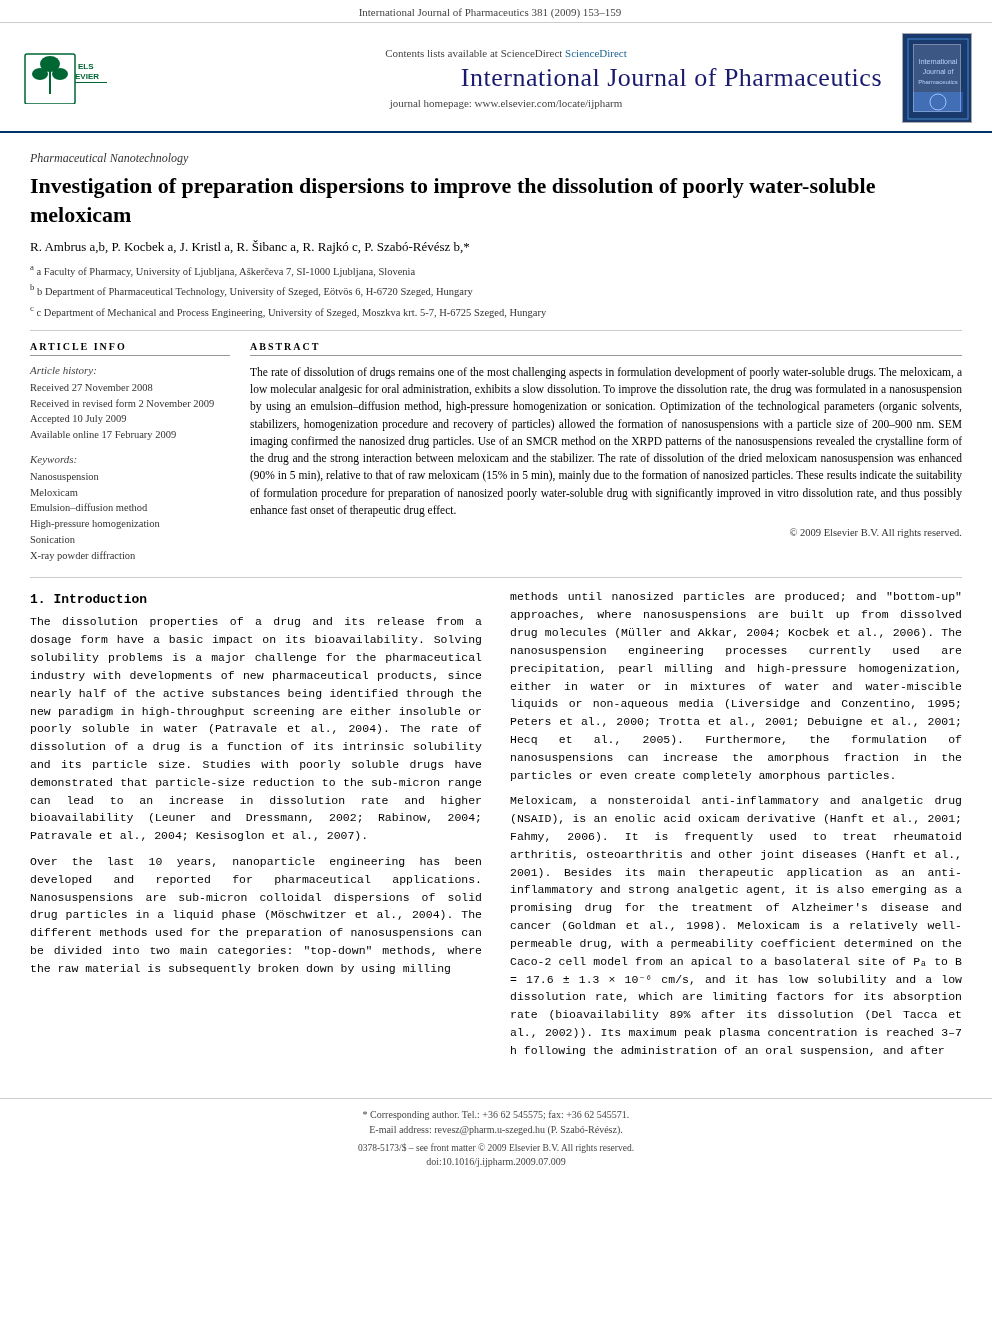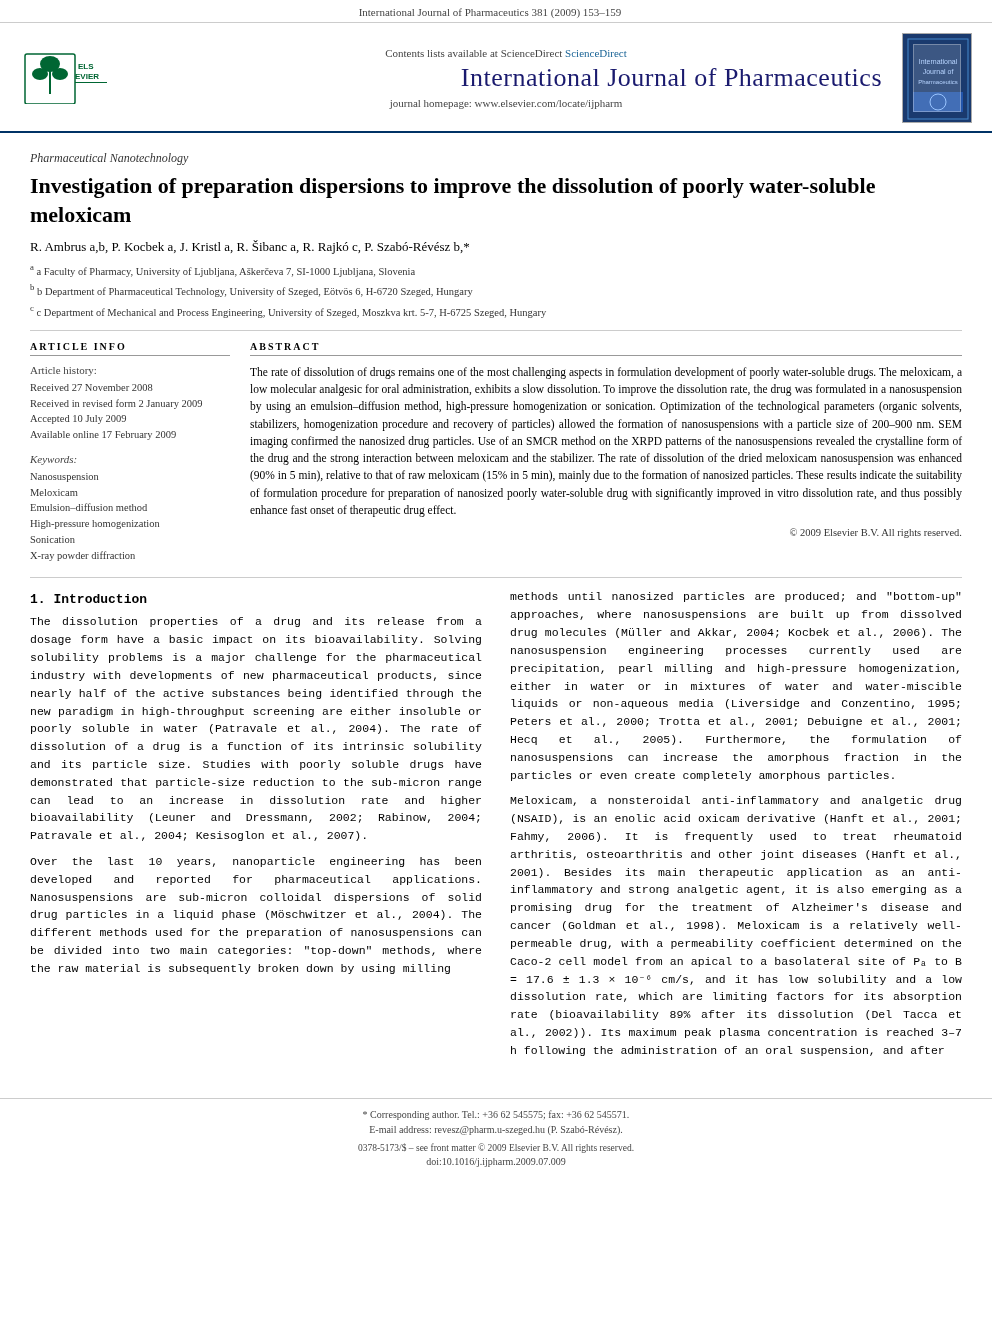--- a/index.html
+++ b/index.html
@@ -141,20 +141,21 @@
       text-transform: uppercase;
       color: #000;
       border-bottom: 1px solid #999;
       padding-bottom: 3px;
       margin-bottom: 8px;
     }
 
     
     .info-section-title {
       font-size: 11px;
+      font-style: italic;
       color: #444;
       margin-bottom: 4px;
     }
     .info-row {
       font-size: 10.5px;
       color: #333;
       line-height: 1.5;
     }
 
     .keywords-title {
@@ -309,21 +310,21 @@
 
   <hr class="divider">
 
   <div class="two-col">
 
     <div class="article-info-col">
       <div class="col-header">ARTICLE INFO</div>
 
       <div class="info-section-title">Article history:</div>
       <div class="info-row">Received 27 November 2008</div>
-      <div class="info-row">Received in revised form 2 January 2009</div>
+      <div class="info-row">Received in revised form 2 November 2009</div>
       <div class="info-row">Accepted 10 July 2009</div>
       <div class="info-row">Available online 17 February 2009</div>
 
       <div class="keywords-title">Keywords:</div>
       <div class="keyword-item">Nanosuspension</div>
       <div class="keyword-item">Meloxicam</div>
       <div class="keyword-item">Emulsion–diffusion method</div>
       <div class="keyword-item">High-pressure homogenization</div>
       <div class="keyword-item">Sonication</div>
       <div class="keyword-item">X-ray powder diffraction</div>

